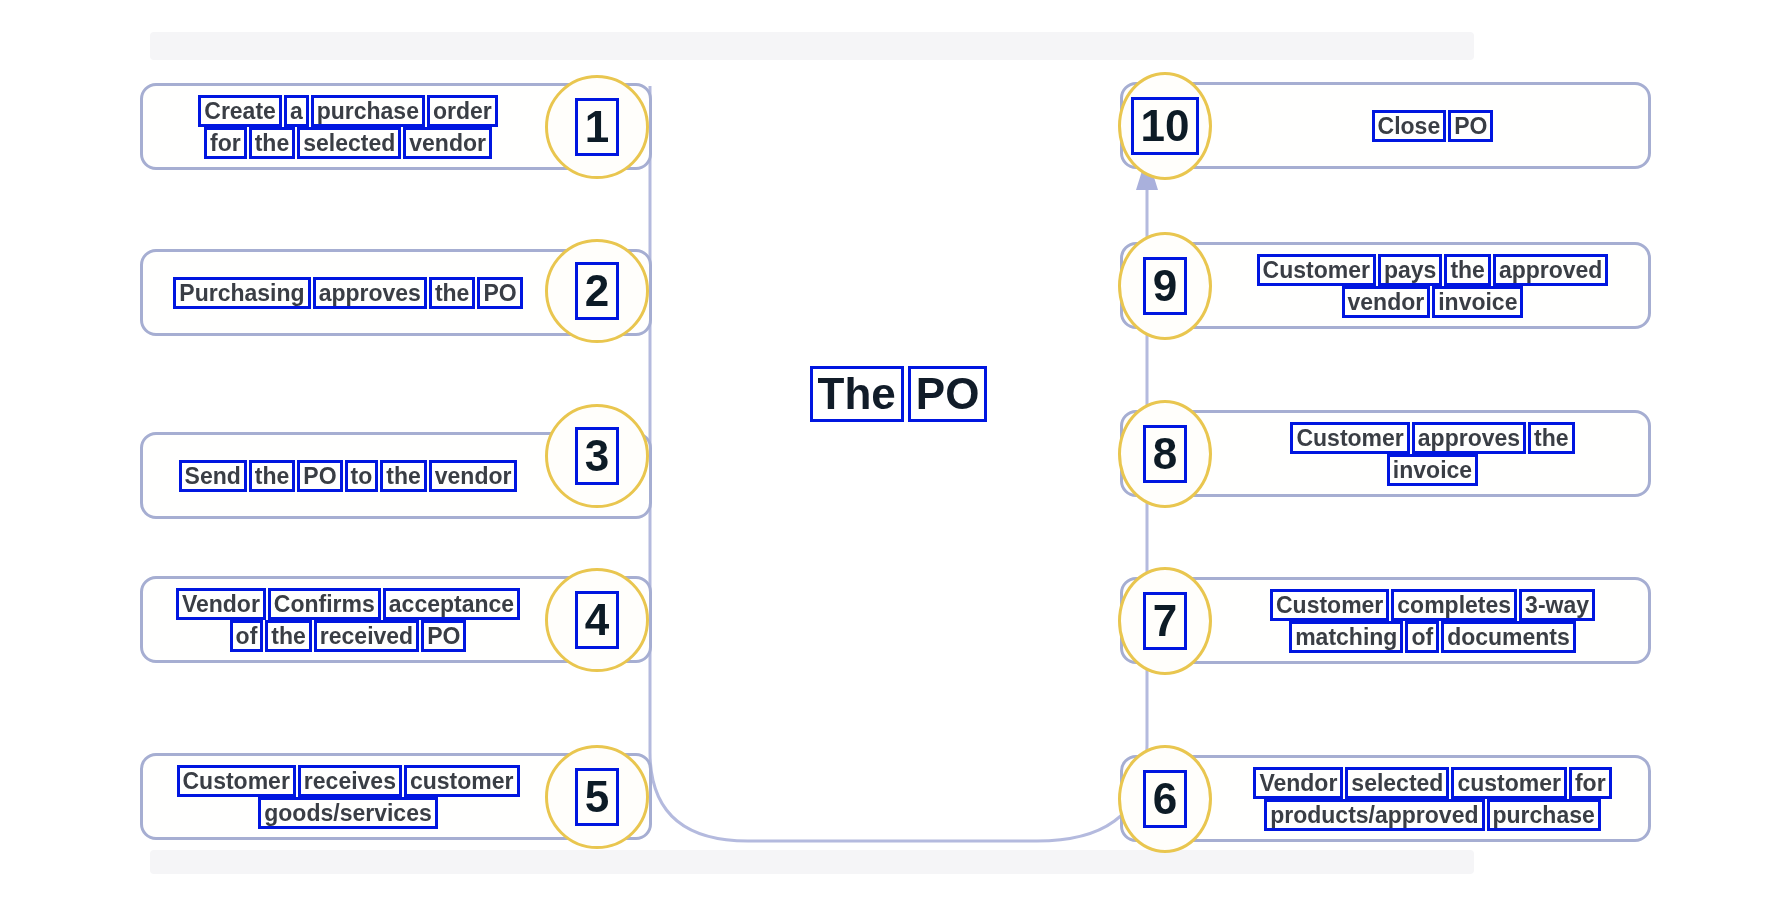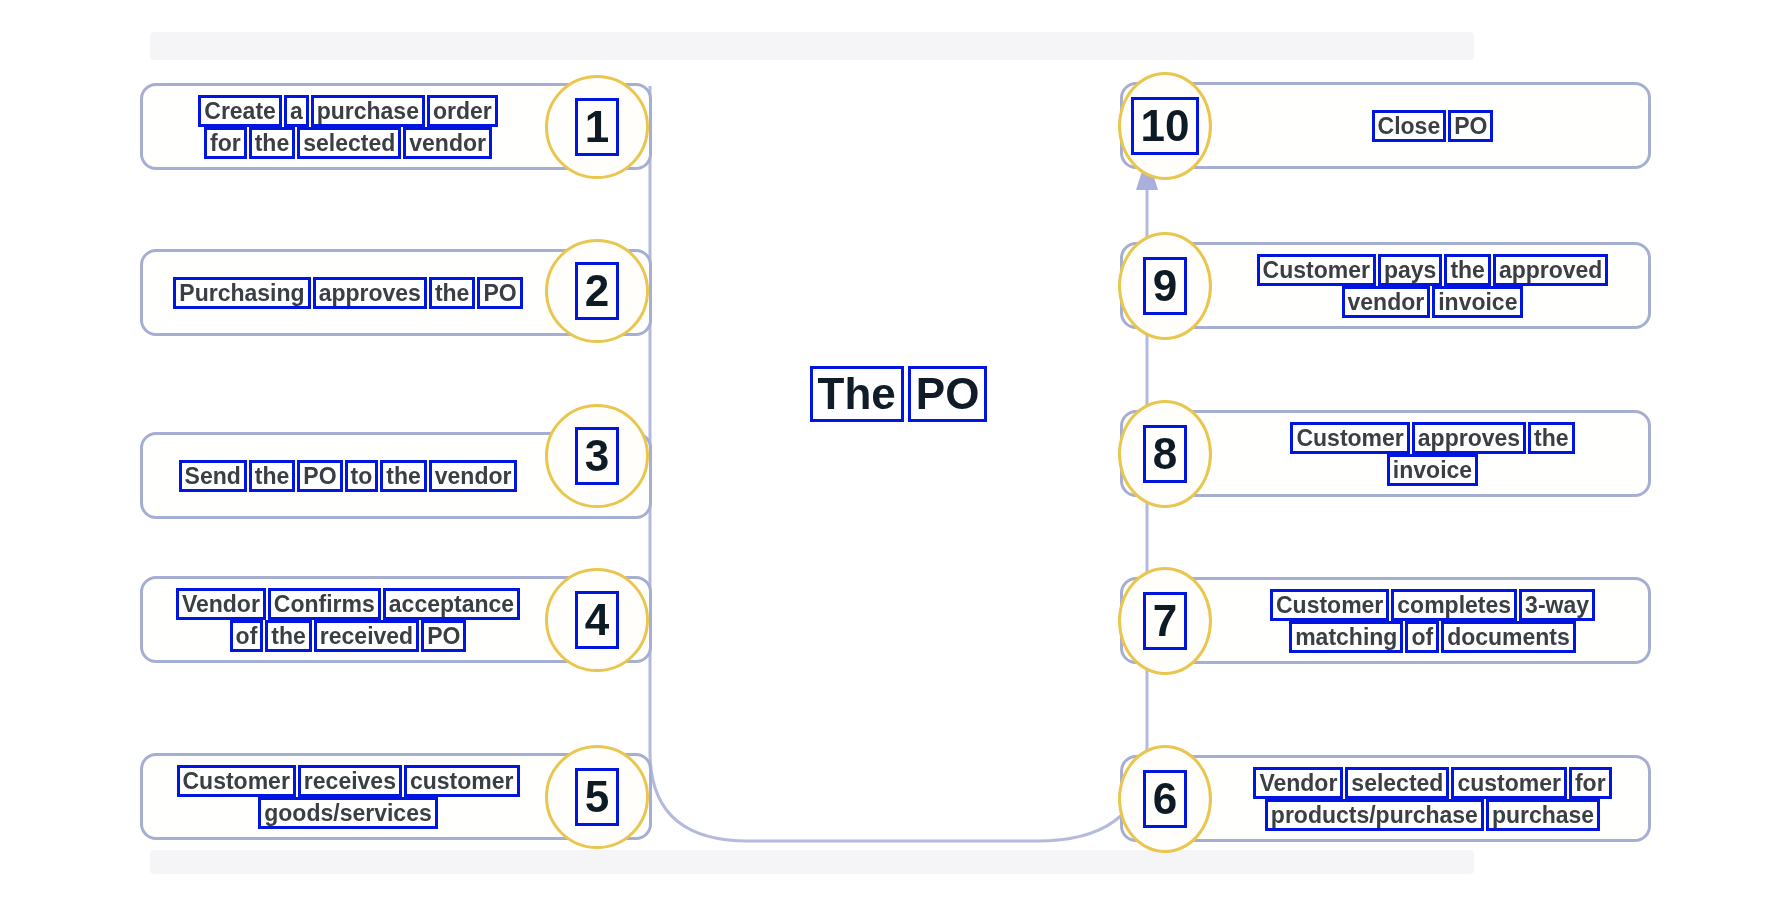--- a/index.html
+++ b/index.html
@@ -241,21 +241,21 @@
       </div>
       <div class="step-box right" style="top: 755px;">
         <div class="step-text">
           <div class="line">
             <span class="word">Vendor</span>
             <span class="word">selected</span>
             <span class="word">customer</span>
             <span class="word">for</span>
           </div>
           <div class="line">
-            <span class="word">products/purchase</span>
+            <span class="word">products/approved</span>
             <span class="word">purchase</span>
           </div>
         </div>
       </div>
       <div class="circle right-c" style="top: 744.5px; left: 1118px;">
         <span class="num">6</span>
       </div>
     </div>
 
 </div>

